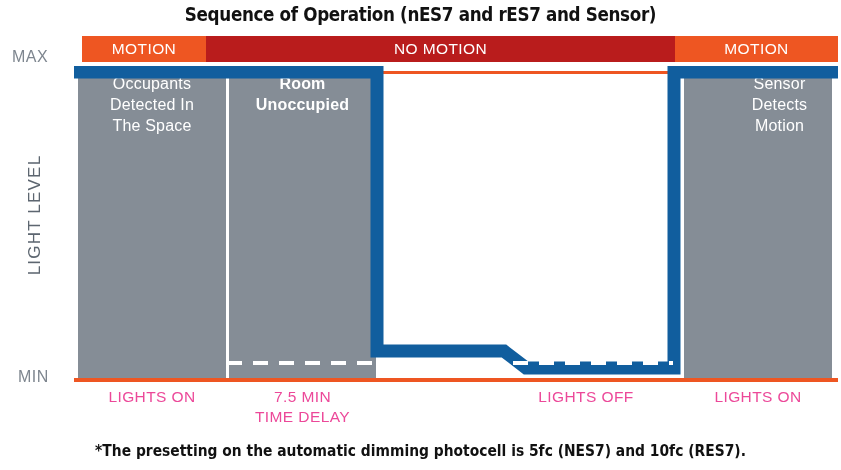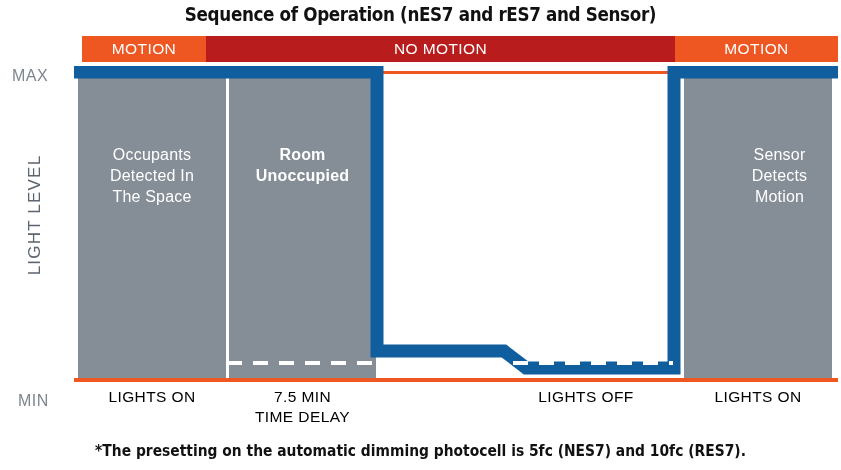--- a/index.html
+++ b/index.html
@@ -41,22 +41,22 @@
   .seg-motion-right{ left:593px; width:163px; background:#ee5622; }
 
   
   .ylab{
     position:absolute;
     color:#7e868f;
     font-size:16px;
     letter-spacing:0.5px;
     white-space:nowrap;
   }
-  .ylab-max{ left:12px; top:67px; }
-  .ylab-min{ left:18px; top:368px;margin-top:24px; }
+  .ylab-max{ left:12px; top:48px; }
+  .ylab-min{ left:18px; top:368px; }
   .ylab-title{
     position:absolute;
     left:-60px; top:205px; width:190px;
     text-align:center;
     color:#5d6670;
     font-size:17px;
     letter-spacing:1.2px;
     transform:rotate(-90deg);
     transform-origin:center center;
     white-space:nowrap;
@@ -75,21 +75,20 @@
   }
   .block-a{ left:4px;   width:148px; }
   .block-b{ left:155px; width:147px;font-weight:bold; }
   .block-c{ left:610px; width:148px;padding-left:43px; }
   .block-text{
     color:#ffffff;
     font-size:16px;
     line-height:21px;
     text-align:center;
     letter-spacing:0.2px;
-    margin-top:71px;
     white-space:pre-line;
   }
 
   
   .trace{ position:absolute; left:0; top:0; width:764px; height:312px; }
 
   
   .orange-ref{
     position:absolute; left:303px; top:5px; width:298px; height:3px;
     background:#ee5622;
@@ -106,21 +105,21 @@
   .baseline{
     position:absolute; left:74px; top:378px; width:764px; height:4px;
     background:#ee5622;
   }
 
   
   .xlabels{ position:absolute; left:74px; top:387px; width:764px; height:50px; }
   .xlab{
     position:absolute; top:0;
     text-align:center;
-    color:#000000;
+    color:#ec4899;
     font-size:15.5px;
     line-height:20px;
     letter-spacing:0.4px;
     white-space:pre-line;
   }
   .xlab-0{ left:4px;   width:148px; }
   .xlab-1{ left:155px; width:147px; }
   .xlab-2{ left:305px; width:148px; }
   .xlab-3{ left:437px; width:150px; }
   .xlab-4{ left:610px; width:148px; }

